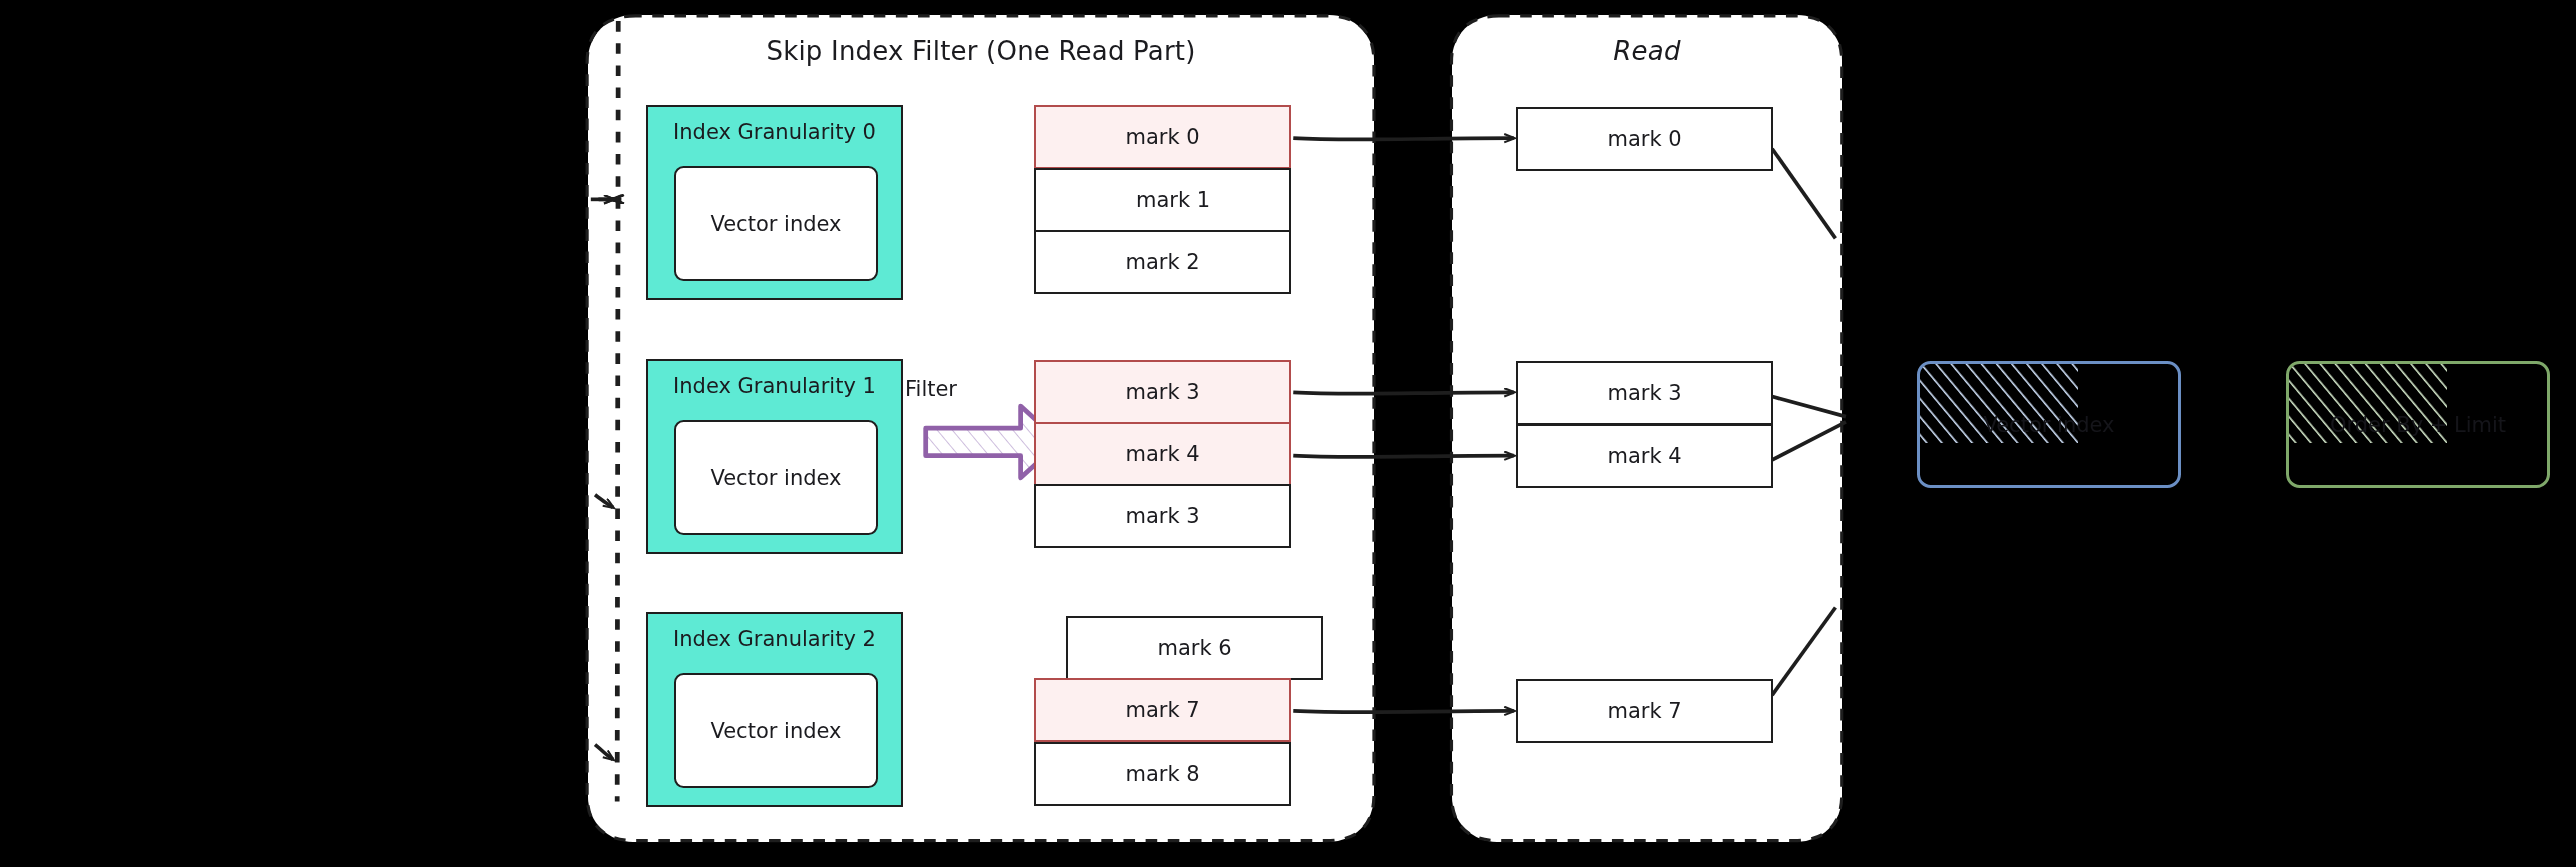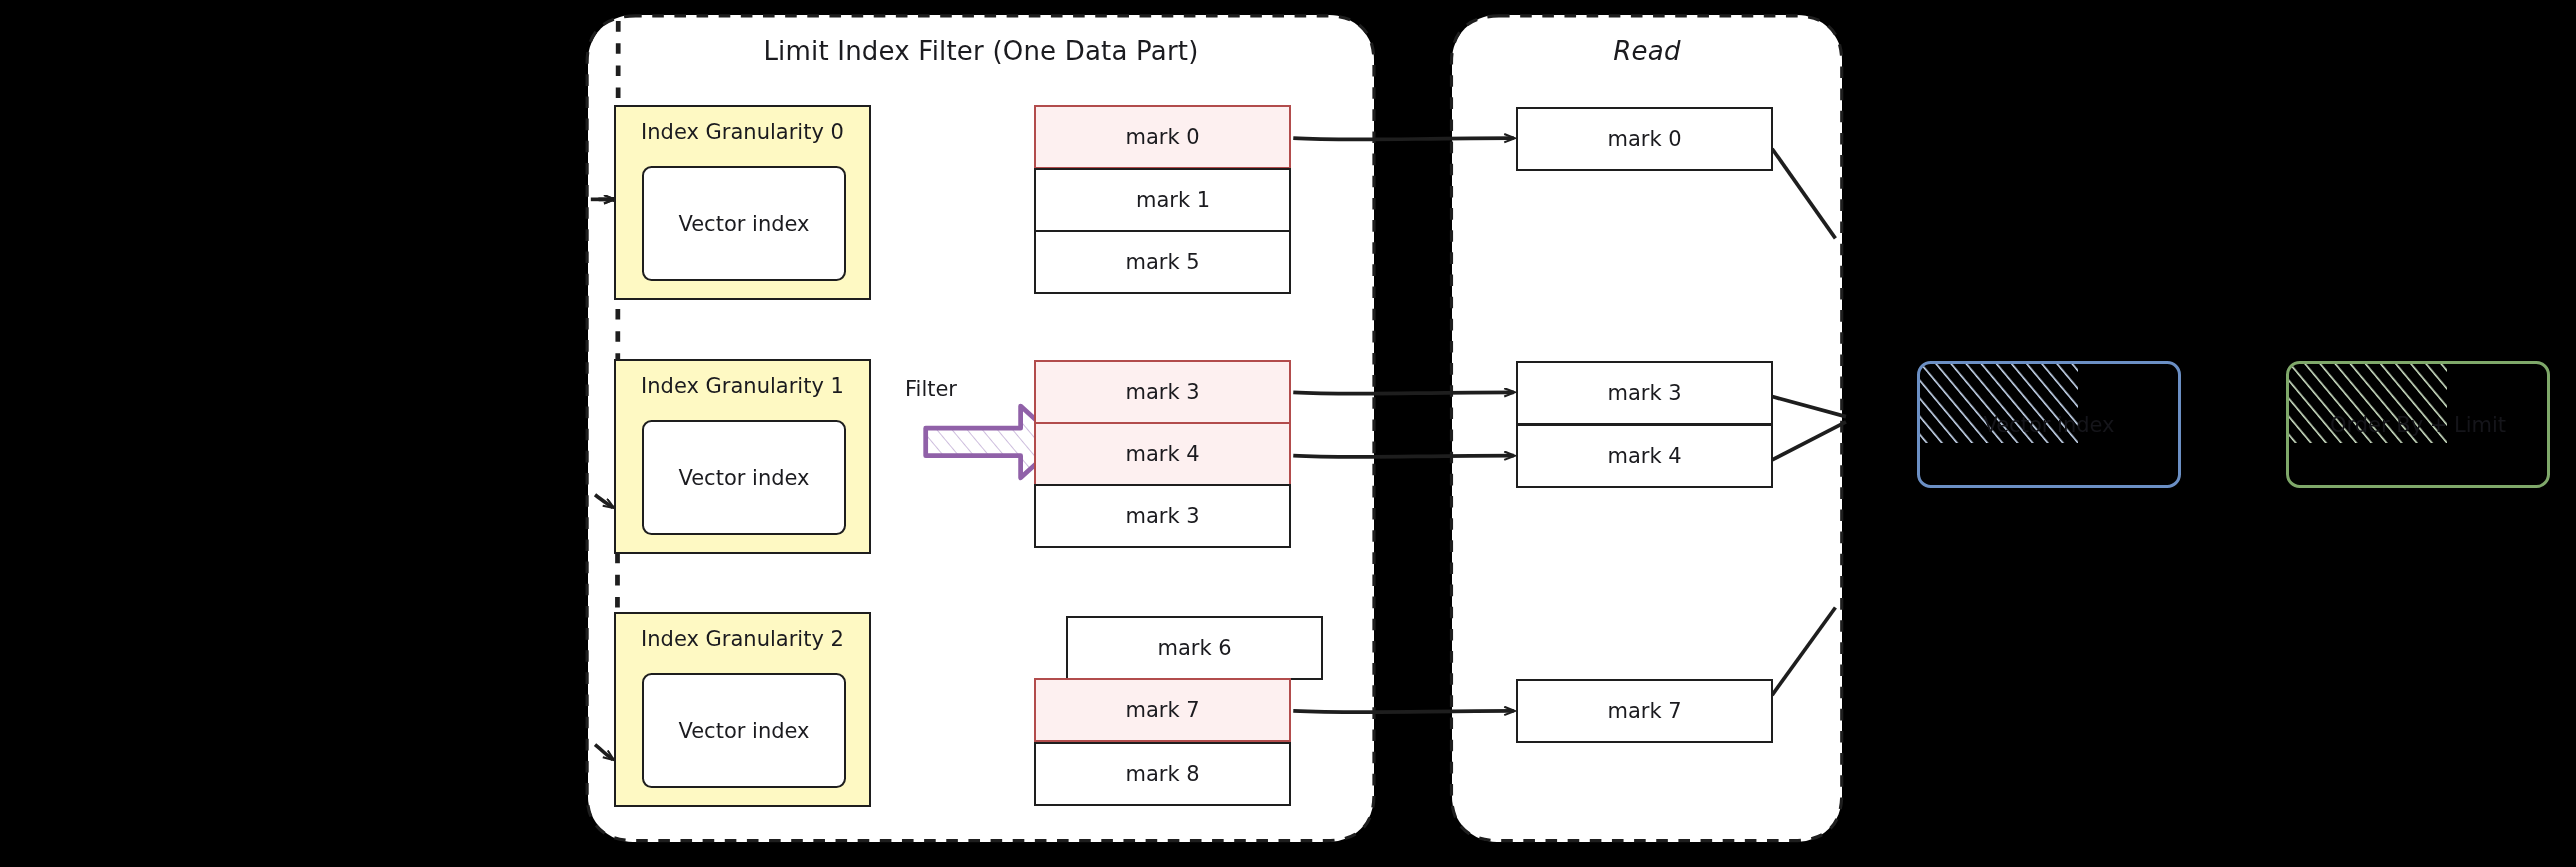--- a/index.html
+++ b/index.html
@@ -11,22 +11,22 @@
   .panel{position:absolute;background:#ffffff;}
   #skip-panel{left:588px;top:14.8px;width:786px;height:827px;border-radius:45px;}
   #read-panel{left:1452px;top:14.8px;width:390px;height:827px;border-radius:45px;}
 
   .panel-title{position:absolute;text-align:center;color:#1b1b1f;
       font-size:26px;letter-spacing:0.2px;white-space:nowrap;}
   #skip-title{left:588px;top:36px;width:786px;}
   #read-title{left:1452px;top:36px;width:390px;font-style:italic;}
 
   
-  .gran-box{position:absolute;width:257px;height:195px;background:#fef9c3;
-     border:2.6px solid #1e1e1e;box-sizing:border-box;}
+  .gran-box{position:absolute;width:257px;height:195px;background:#5eead4;
+     border:2.6px solid #1e1e1e;box-sizing:border-box;margin-left:32px;}
   .gran-label{position:absolute;top:12.7px;left:0;width:100%;text-align:center;
      font-size:21px;color:#1b1b1f;white-space:nowrap;}
   .vec-box{position:absolute;left:26px;top:59px;width:204px;height:115px;
      background:#fff;border:2.6px solid #1e1e1e;border-radius:9.5px;box-sizing:border-box;
      display:flex;align-items:center;justify-content:center;}
   .vec-label{font-size:21px;color:#1b1b1f;white-space:nowrap;}
 
   #gran0{left:614px;top:105px;}
   #gran1{left:614px;top:359px;}
   #gran2{left:614px;top:612px;padding-left:36px;}
@@ -185,21 +185,21 @@
     </g>
 
     <g stroke="#1e1e1e" stroke-width="7" fill="none">
       <path d="M3360,282 L3480,452"></path>
       <path d="M3360,752 L3500,790"></path>
       <path d="M3360,872 L3500,800"></path>
       <path d="M3480,1152 L3360,1318"></path>
     </g>
   </svg>
 
-  <div class="panel-title" id="skip-title">Limit Index Filter (One Data Part)</div>
+  <div class="panel-title" id="skip-title">Skip Index Filter (One Read Part)</div>
   <div class="panel-title" id="read-title">Read</div>
 
   <div class="gran-box" id="gran0">
     <div class="gran-label">Index Granularity 0</div>
     <div class="vec-box">
       <div class="vec-label">Vector index</div>
     </div>
   </div>
 
   <div class="gran-box" id="gran1">
@@ -218,21 +218,21 @@
 
   <div class="filter-label">Filter</div>
 
   <div class="mcell hit" style="left:1034px;top:105px;">
     <span>mark 0</span>
   </div>
   <div class="mcell" style="left:1034px;top:168px;padding-left:21px;">
     <span>mark 1</span>
   </div>
   <div class="mcell" style="left:1034px;top:230px;">
-    <span>mark 5</span>
+    <span>mark 2</span>
   </div>
 
   <div class="mcell hit" style="left:1034px;top:360px;">
     <span>mark 3</span>
   </div>
   <div class="mcell hit" style="left:1034px;top:422px;">
     <span>mark 4</span>
   </div>
   <div class="mcell" style="left:1034px;top:484px;">
     <span>mark 3</span>

